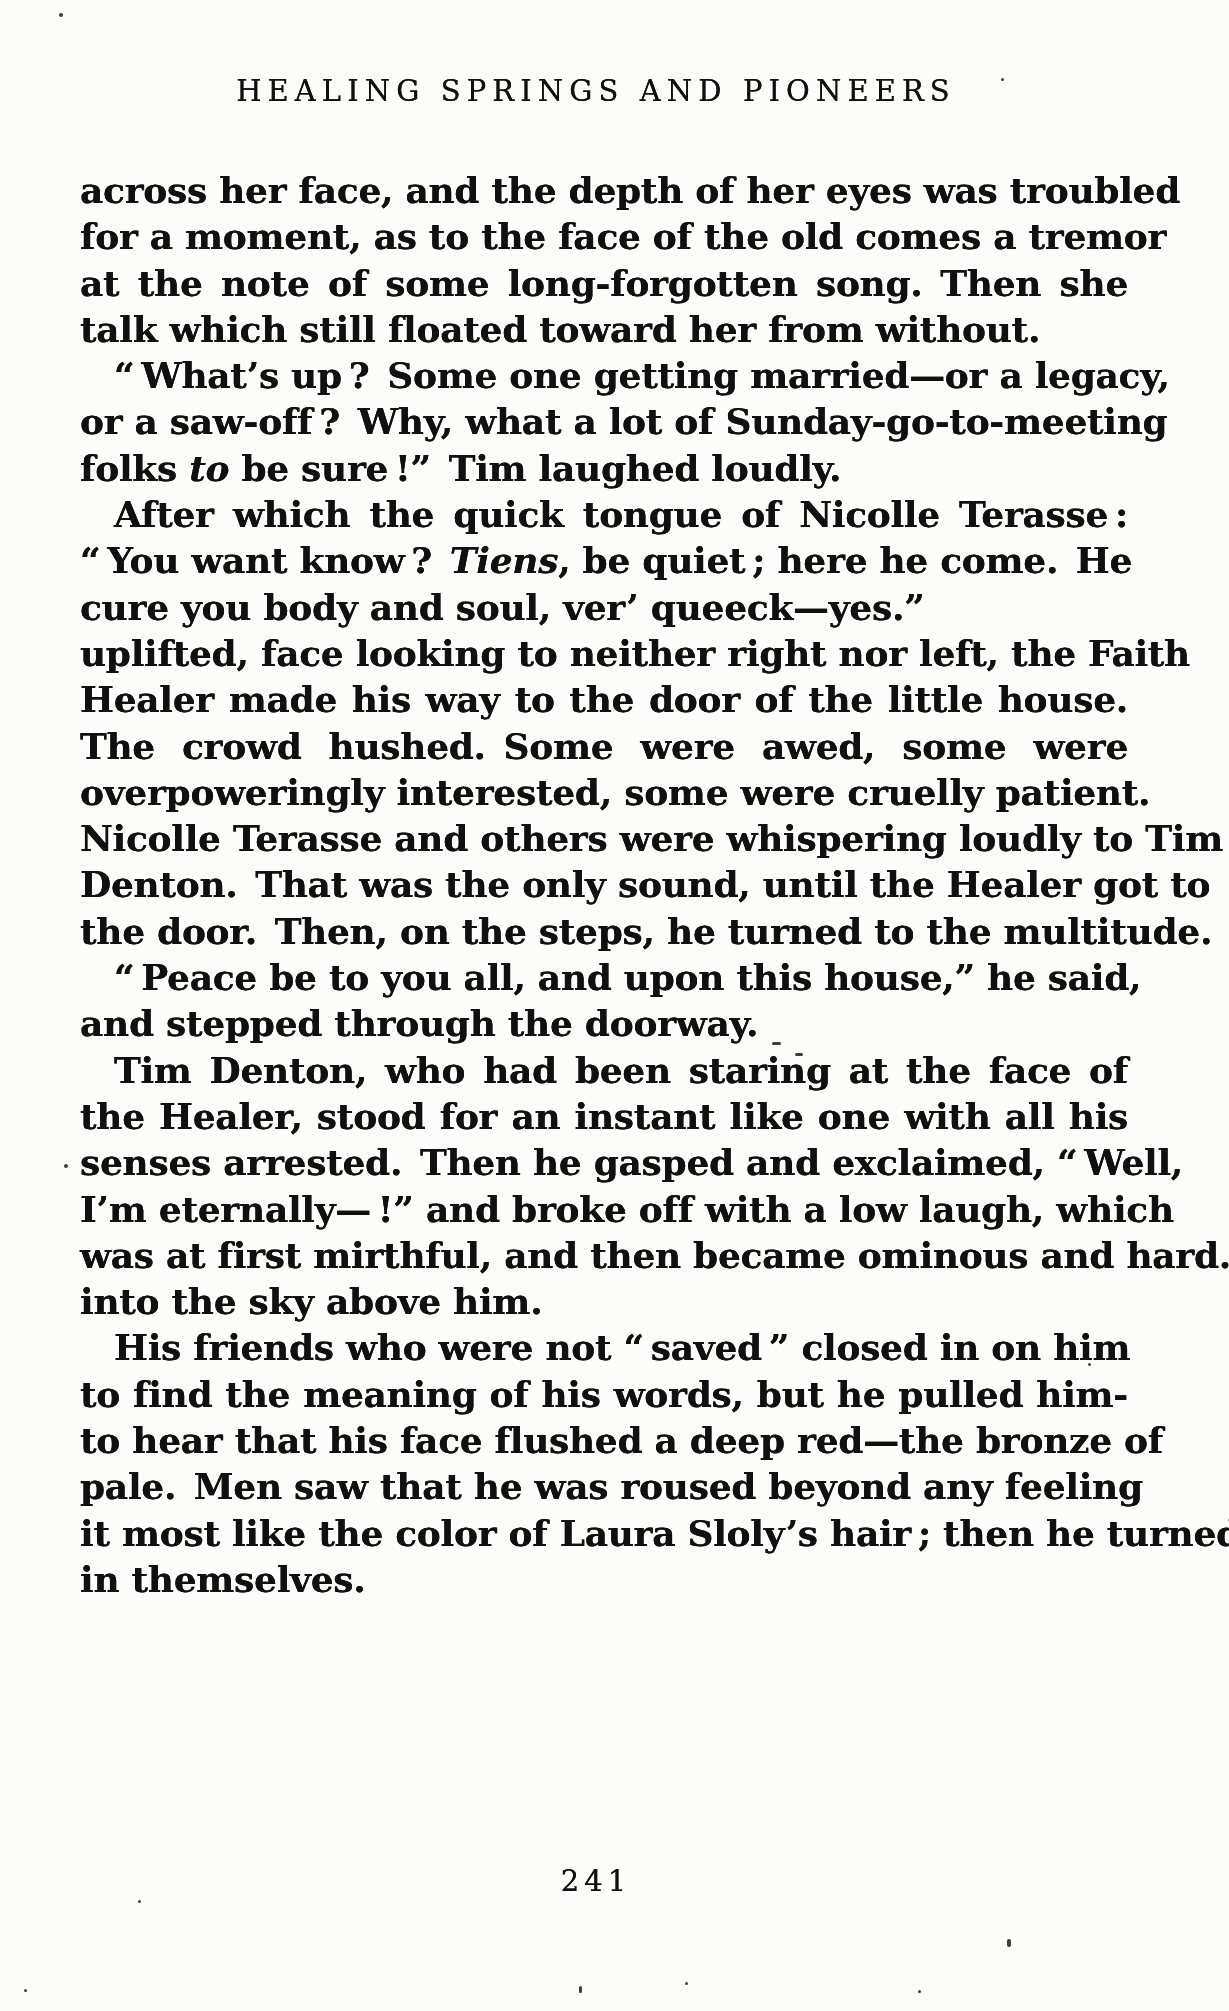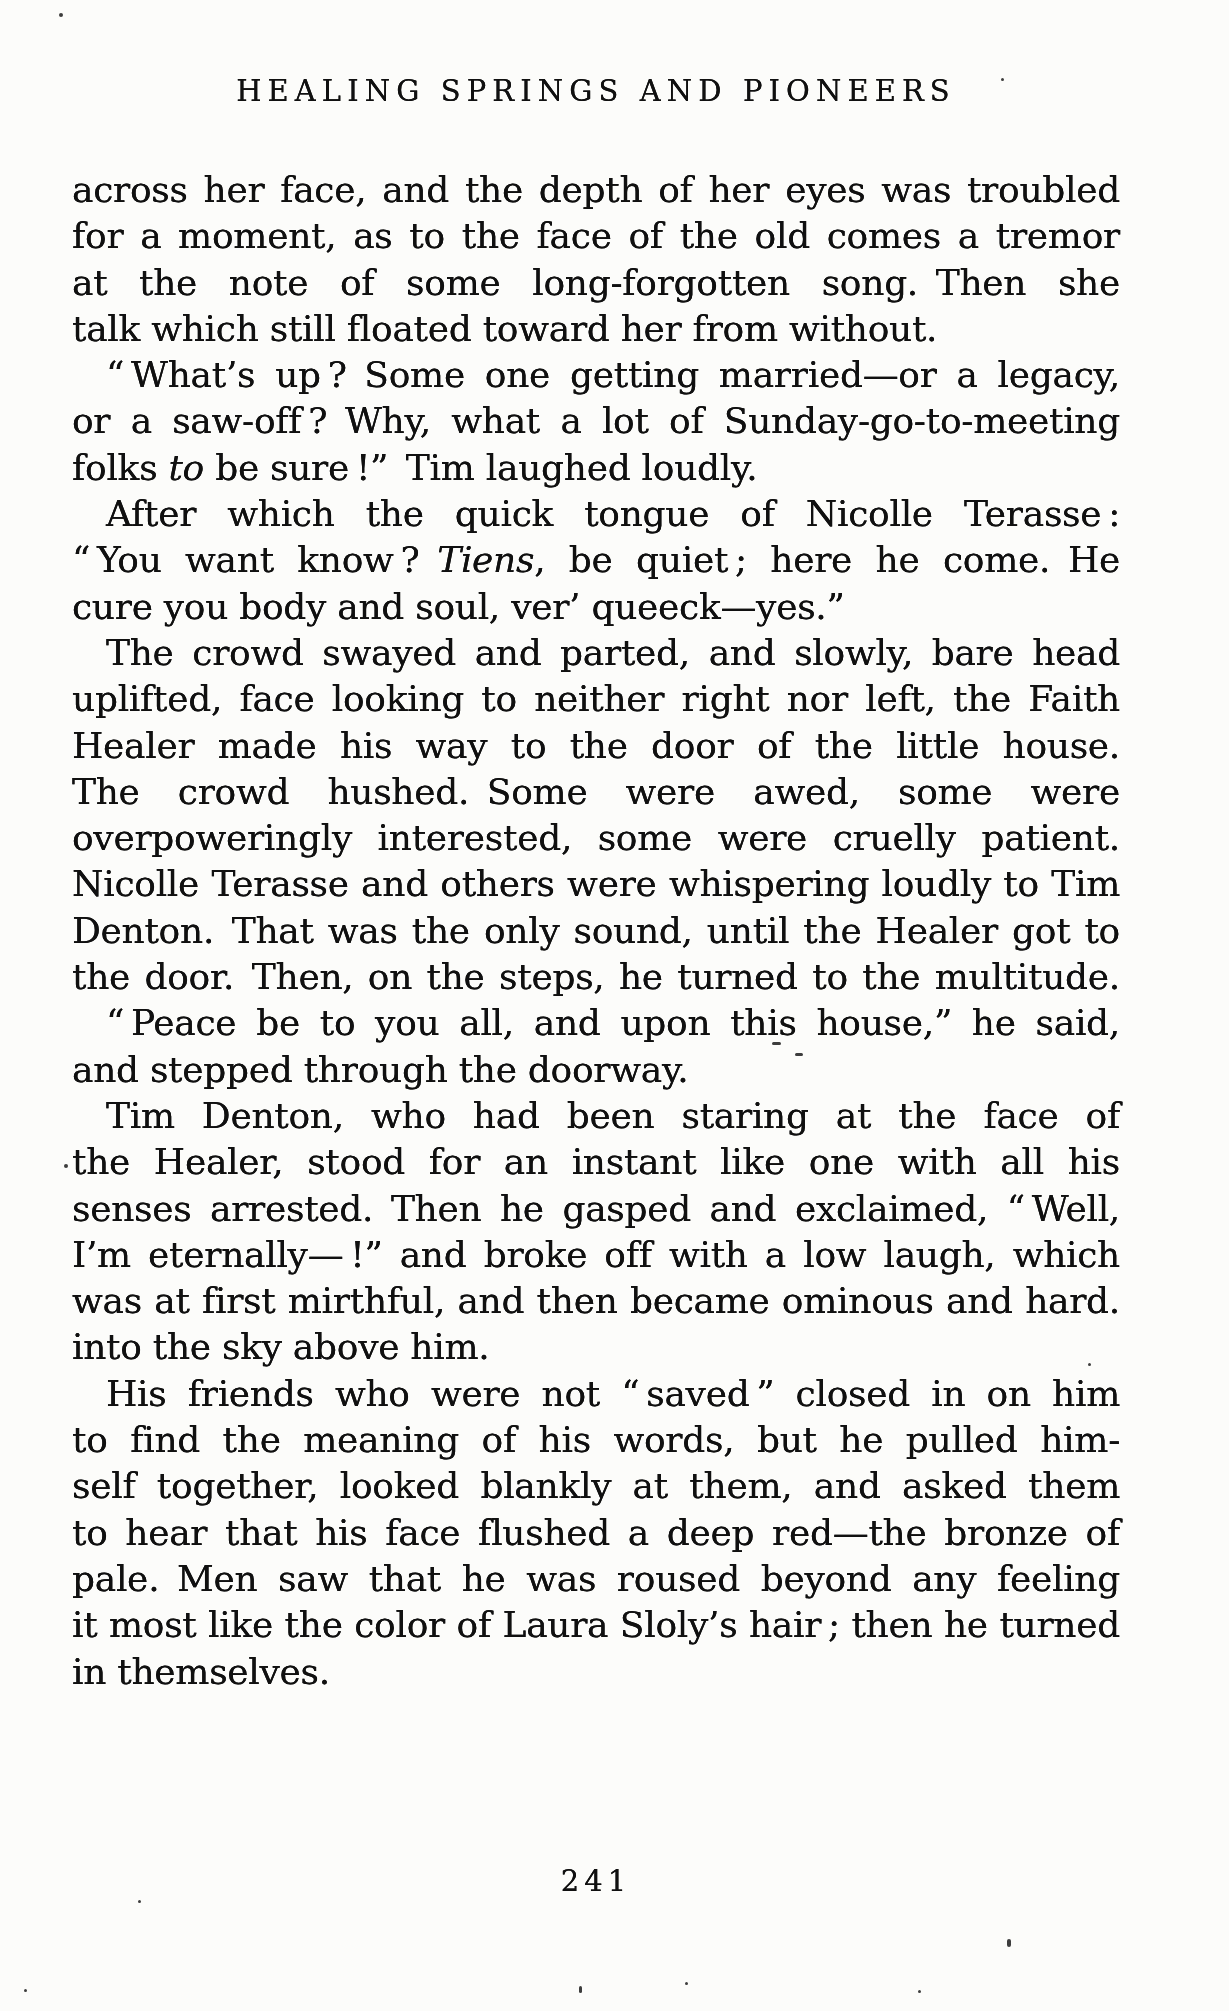--- a/index.html
+++ b/index.html
@@ -33,23 +33,24 @@
     margin: 0;
     font-size: 29px;
     font-weight: normal;
     letter-spacing: 0.21em;
     text-align: center;
     white-space: nowrap;
     text-shadow: 0 0 0.5px currentColor;
   }
   .page-body {
     position: absolute;
-    left: 72px;
+    left: 80px;
     top: 167px;
     width: 1048px;
+    font-weight: bold;
   }
   .paragraph {
     margin: 0;
   }
   .text-line {
     font-size: 36px;
     line-height: 46.3px;
     height: 46.3px;
     letter-spacing: -0.3px;
     white-space: nowrap;
@@ -102,21 +103,20 @@
         <div class="text-line line-indent">“ What’s up ? Some one getting married—or a legacy,</div>
         <div class="text-line">or a saw-off ? Why, what a lot of Sunday-go-to-meeting</div>
         <div class="text-line line-last">folks <em>to</em> be sure !” Tim laughed loudly.</div>
       </div>
       <div class="paragraph">
         <div class="text-line line-indent">After which the quick tongue of Nicolle Terasse :</div>
         <div class="text-line">“ You want know ? <em>Tiens</em>, be quiet ; here he come. He</div>
         <div class="text-line line-last">cure you body and soul, ver’ queeck—yes.”</div>
       </div>
       <div class="paragraph">
-        <div class="text-line line-indent">The crowd swayed and parted, and slowly, bare head</div>
         <div class="text-line">uplifted, face looking to neither right nor left, the Faith</div>
         <div class="text-line">Healer made his way to the door of the little house.</div>
         <div class="text-line">The crowd hushed. Some were awed, some were</div>
         <div class="text-line">overpoweringly interested, some were cruelly patient.</div>
         <div class="text-line">Nicolle Terasse and others were whispering loudly to Tim</div>
         <div class="text-line">Denton. That was the only sound, until the Healer got to</div>
         <div class="text-line">the door. Then, on the steps, he turned to the multitude.</div>
       </div>
       <div class="paragraph">
         <div class="text-line line-indent">“ Peace be to you all, and upon this house,” he said,</div>
@@ -128,21 +128,20 @@
         <div class="text-line">senses arrested. Then he gasped and exclaimed, “ Well,</div>
         <div class="text-line">I’m eternally— !” and broke off with a low laugh, which</div>
         <div class="text-line">was at first mirthful, and then became ominous and hard.</div>
       </div>
       <div class="paragraph">
         <div class="text-line line-last">into the sky above him.</div>
       </div>
       <div class="paragraph">
         <div class="text-line line-indent">His friends who were not “ saved ” closed in on him</div>
         <div class="text-line">to find the meaning of his words, but he pulled him-</div>
-        <div class="text-line">self together, looked blankly at them, and asked them</div>
         <div class="text-line">to hear that his face flushed a deep red—the bronze of</div>
         <div class="text-line">pale. Men saw that he was roused beyond any feeling</div>
         <div class="text-line">it most like the color of Laura Sloly’s hair ; then he turned</div>
         <div class="text-line line-last">in themselves.</div>
       </div>
     </main>
 
   <div class="page-number">241</div>
 
   <div class="speck" style="left:59px; top:13px; width:4px; height:4px;"></div>

